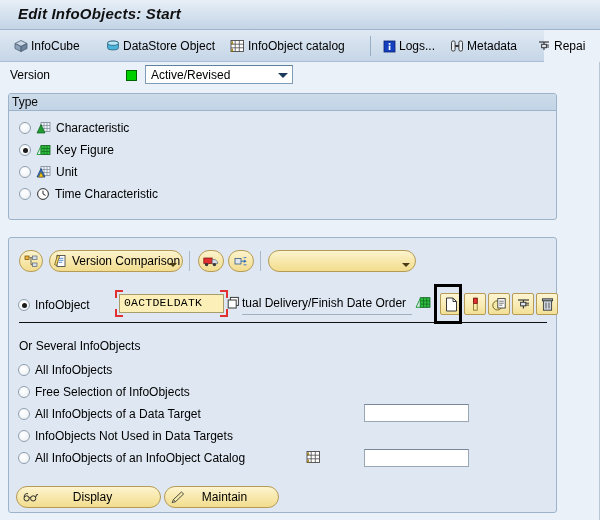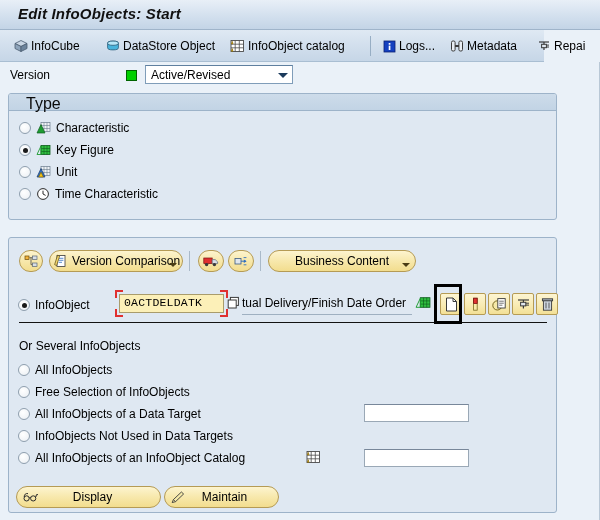--- a/index.html
+++ b/index.html
@@ -119,22 +119,22 @@
     position: absolute;
     left: 0; top: 0;
     width: 100%; height: 17px;
     background: linear-gradient(to bottom, #cddcea 0%, #c2d4e5 100%);
     border-bottom: 1px solid #9db3c9;
     border-radius: 2px 2px 0 0;
     box-sizing: border-box;
   }
   .panel-header span {
     position: absolute;
-    left: 17px; top: 1px;
-    font-size: 16px;
+    left: 3px; top: 1px;
+    font-size: 12px;
     color: #0a0a0a;
   }
   #type-panel { left: 8px; top: 93px; width: 549px; height: 127px; }
   #selection-panel { left: 8px; top: 237px; width: 549px; height: 276px; }
 
   
   .radio {
     position: absolute;
     display: flex;
     align-items: center;
@@ -469,21 +469,20 @@
         <polygon points="12.6,6.2 9.8,4.4 9.8,8" fill="#2f6fc0"></polygon>
         <path d="M9.6 2.6 L12.4 2.6" stroke="#2f6fc0" stroke-width=".9"></path>
         <path d="M9.6 9.8 L12.4 9.8" stroke="#2f6fc0" stroke-width=".9"></path>
       </svg>
     </span>
   </div>
 
   <div class="vsep" style="left:251px; top:13px; height:20px;"></div>
 
   <div class="btn" style="left:259px; top:12px; width:148px; height:22px;">
-    <span>Business Content</span>
     <span class="dd-arrow"></span>
   </div>
 
   <div class="radio checked" style="left:9px; top:60px;">
     <span class="dot"></span>
     <span>InfoObject</span>
   </div>
 
   <div class="field yellow" style="left:110px; top:56px; width:105px; height:19px;">
     <span>0ACTDELDATK</span>

